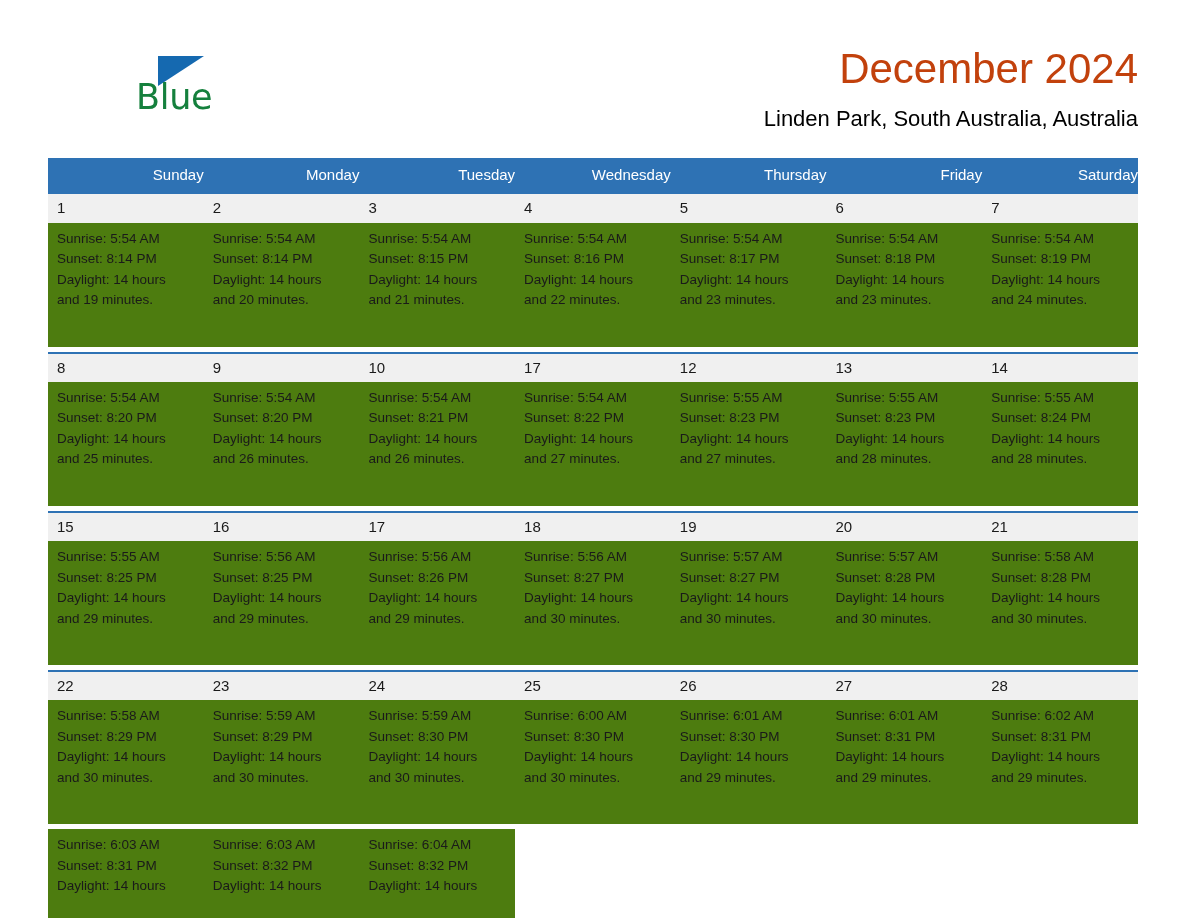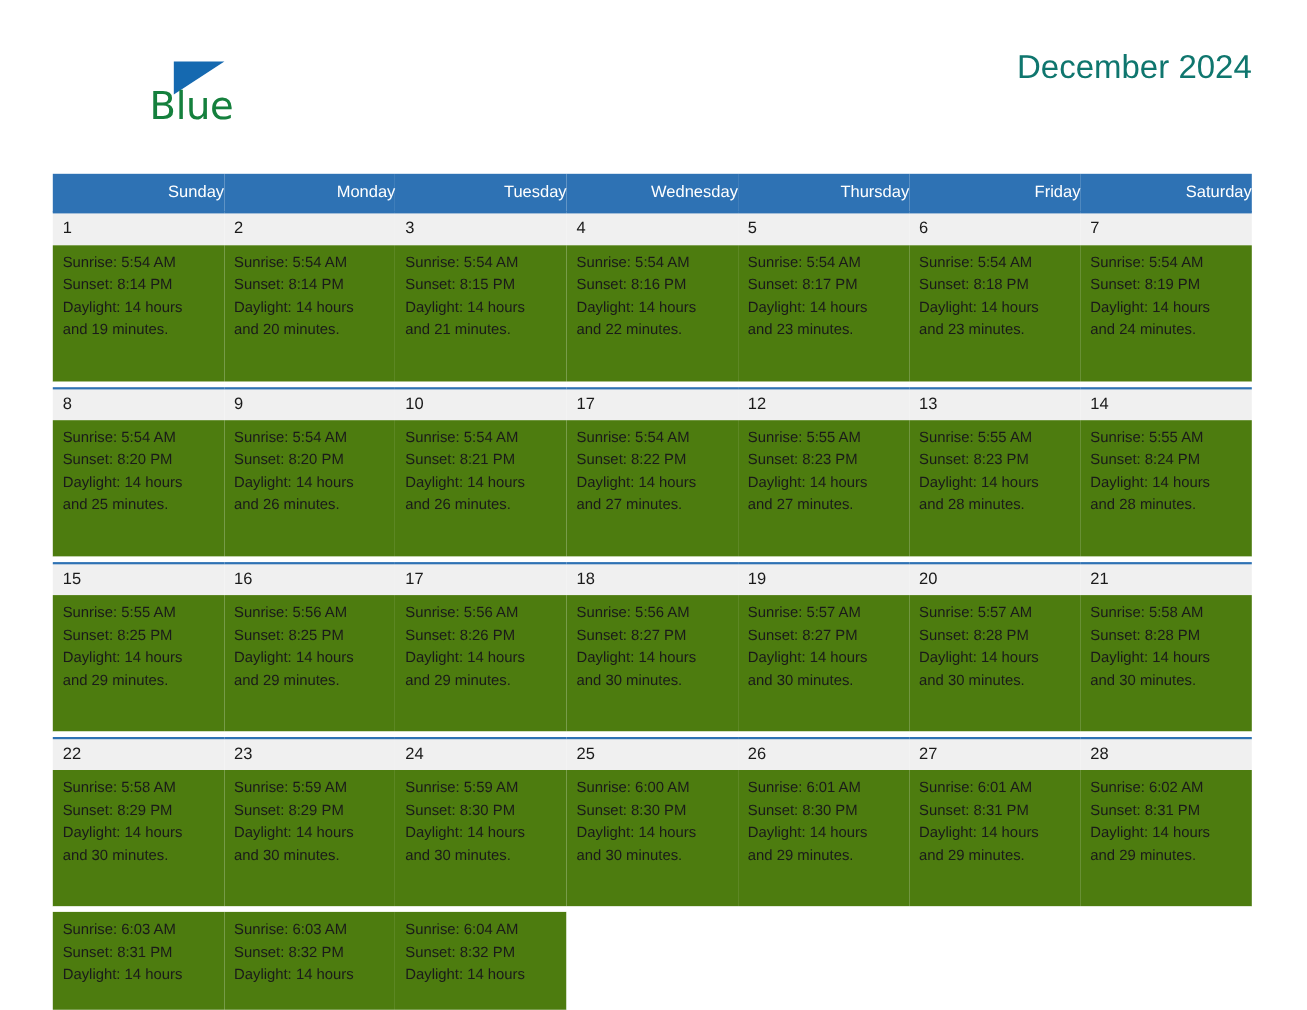--- a/index.html
+++ b/index.html
@@ -66,23 +66,23 @@
     font-weight: 400;
     line-height: 1;
   }
   .title-block {
     position: absolute;
     right: 0;
     top: 0;
     text-align: right;
   }
   .month-title {
-    font-size: 30px;
+    font-size: 42px;
     font-weight: 400;
-    color: #0f766e;
+    color: #c2410c;
     line-height: 1.2;
     margin: 44px 2px 0 0;
     letter-spacing: 0px;
   }
   .location-sub {
     font-size: 22px;
     font-weight: 400;
     color: #000;
     margin: 12px 2px 0 0;
     line-height: 1.2;
@@ -150,20 +150,21 @@
 
   <div class="header">
 
     <div class="brand">
       <span class="brand-flag"></span>
       <span class="brand-blue">Blue</span>
     </div>
 
     <div class="title-block">
       <div class="month-title">December 2024</div>
+      <div class="location-sub">Linden Park, South Australia, Australia</div>
     </div>
 
   </div>
 
   <table class="calendar">
     <colgroup>
       <col>
         <col>
         <col>
         <col>

